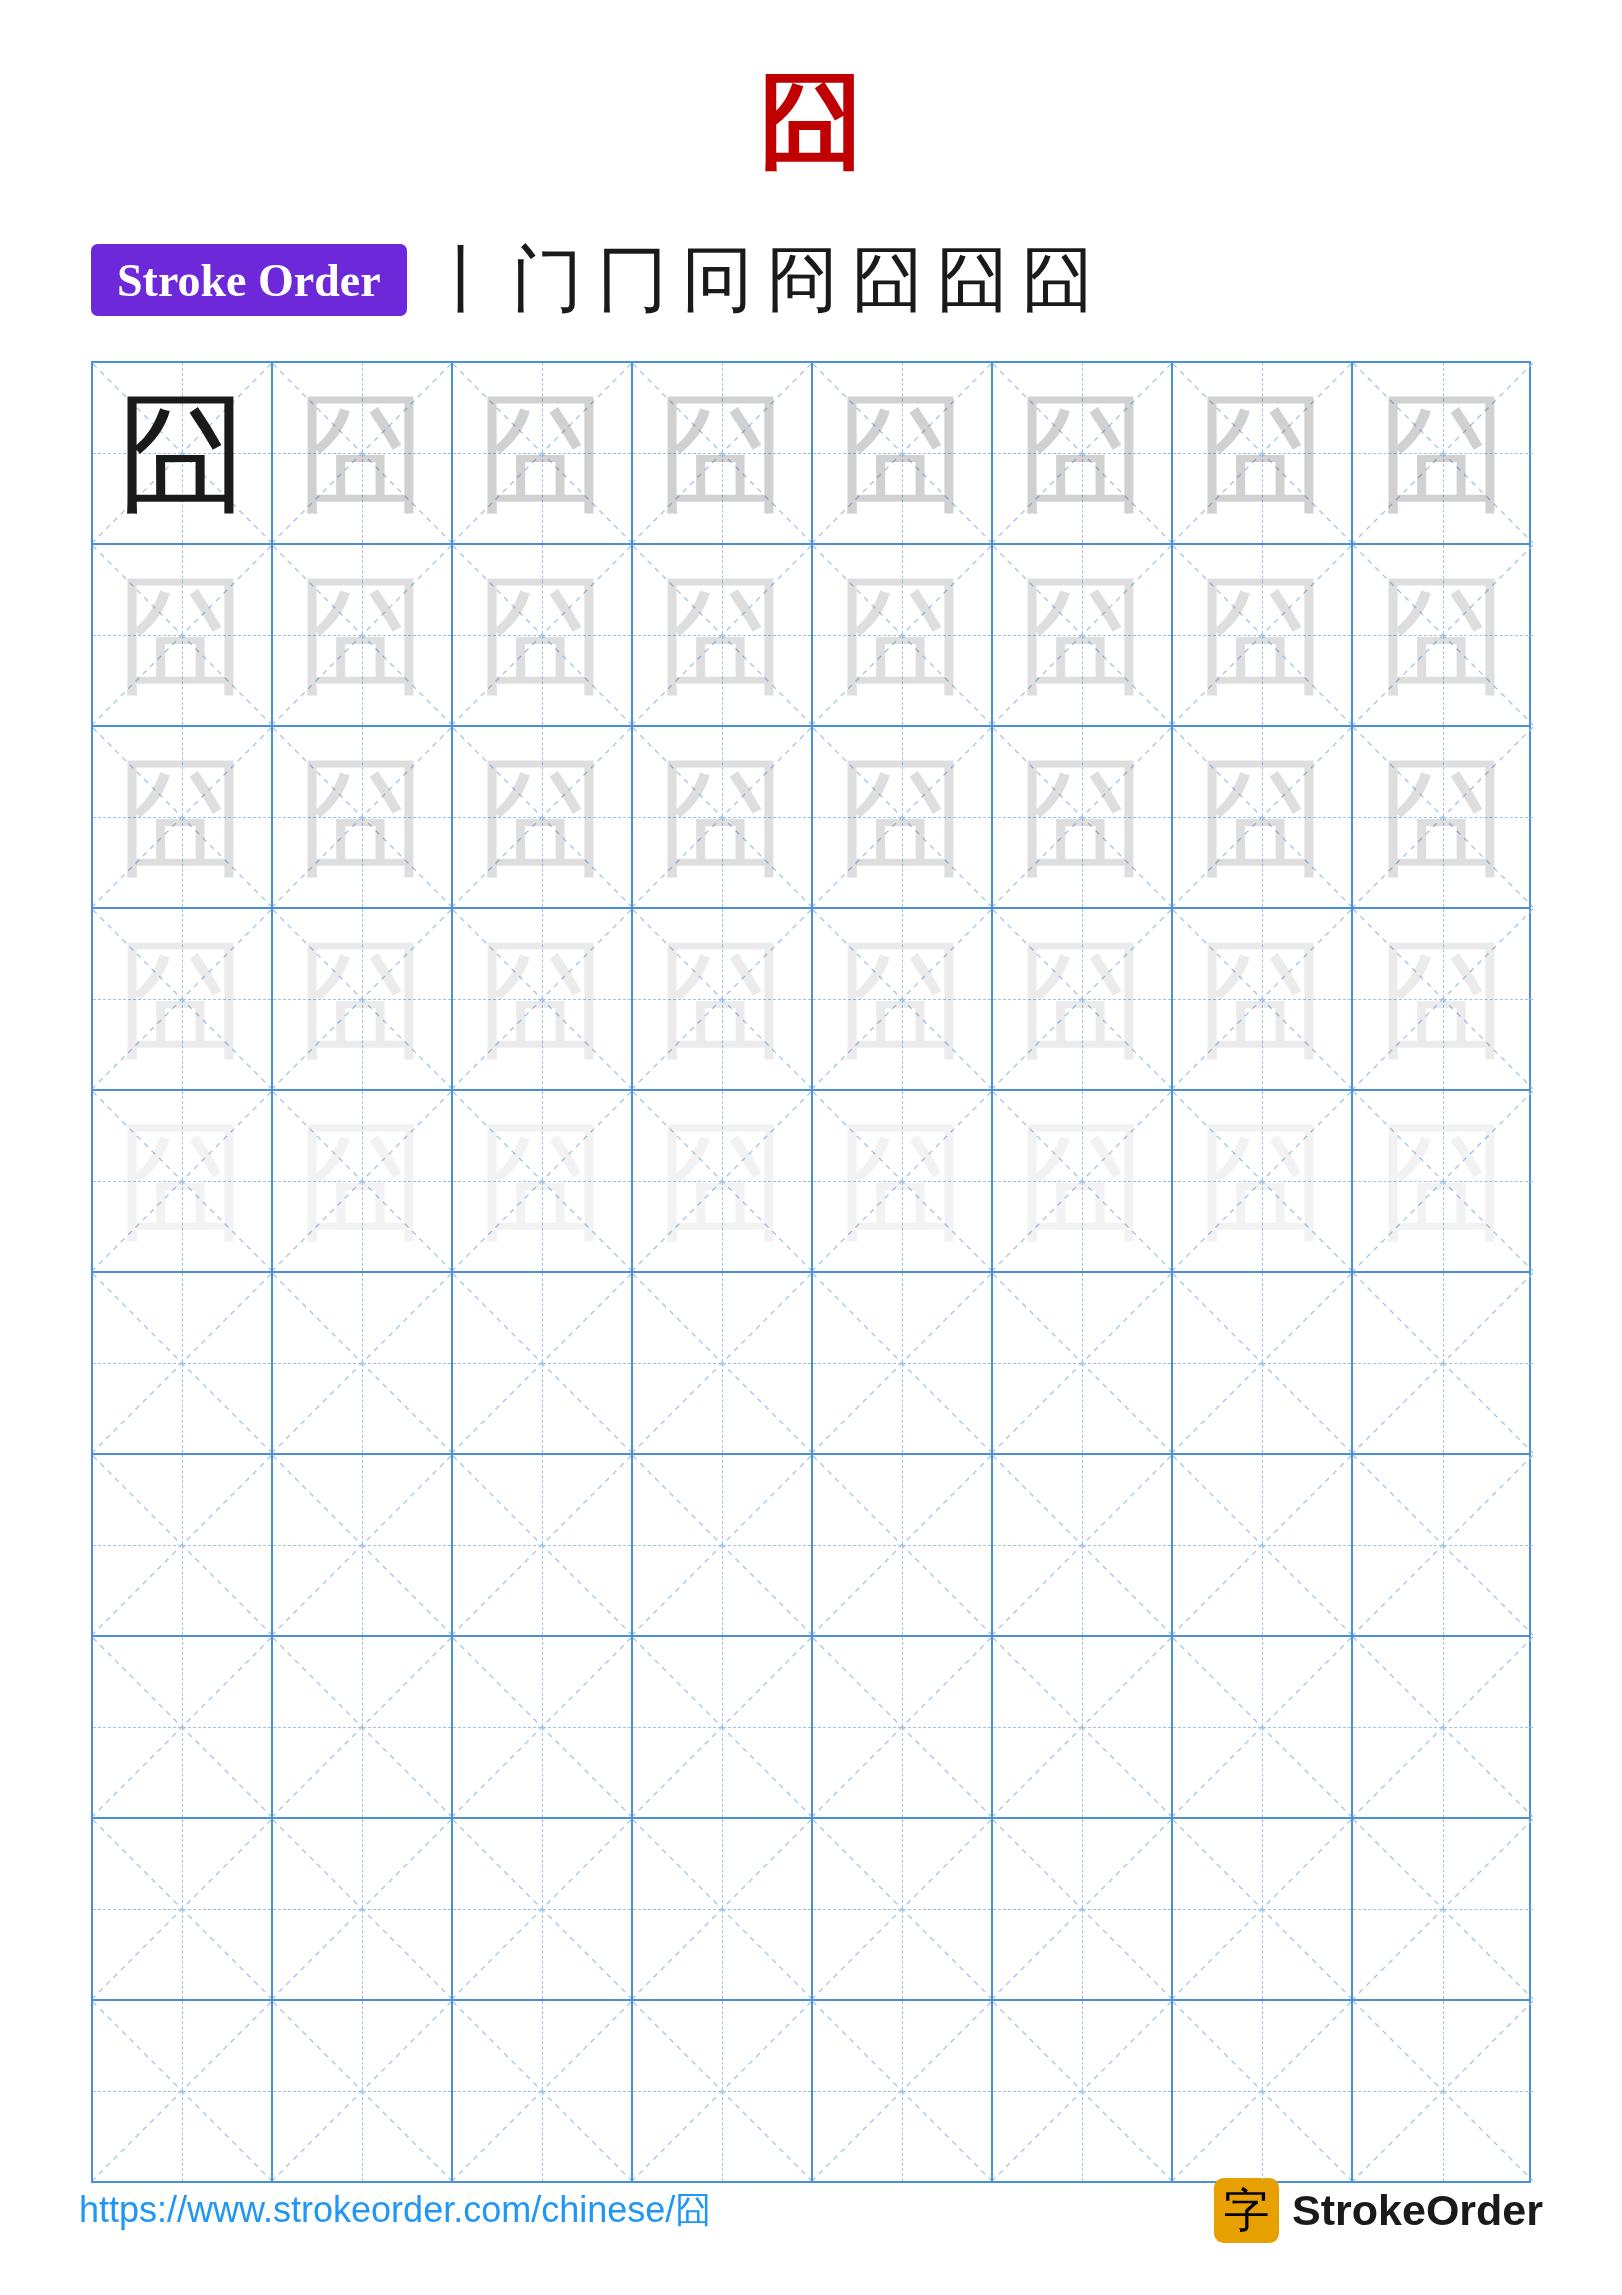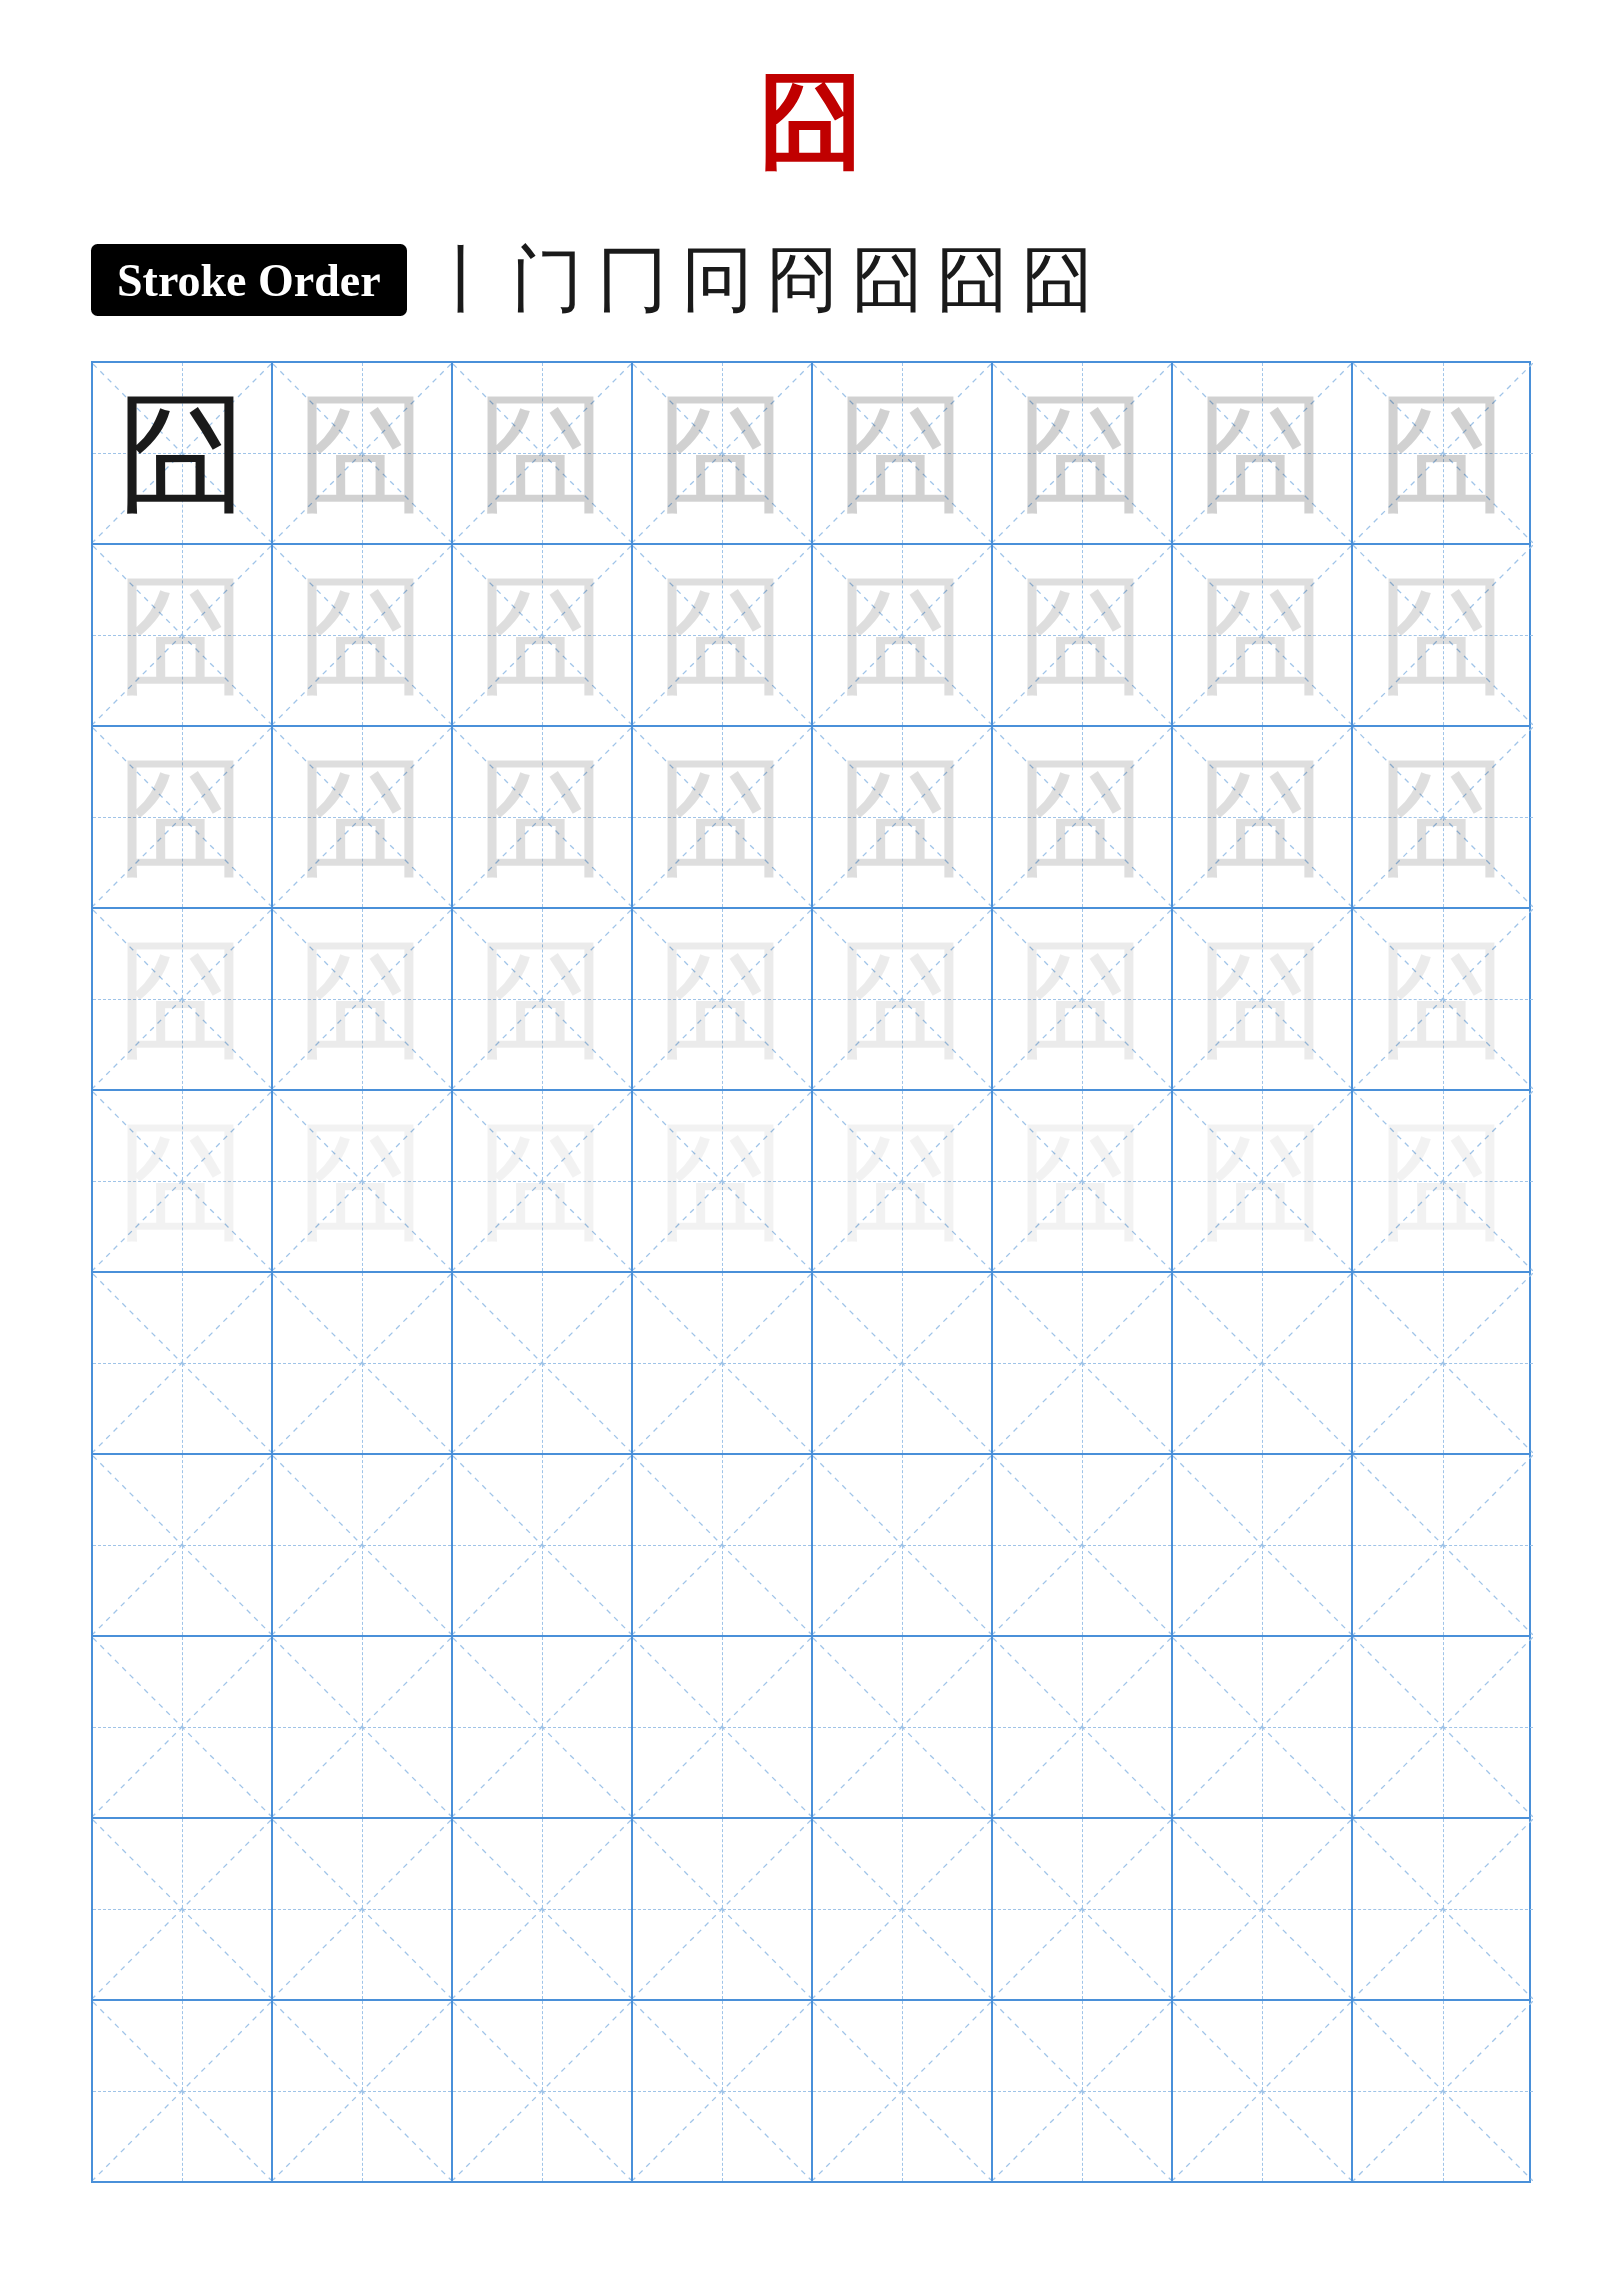--- a/index.html
+++ b/index.html
@@ -37,21 +37,21 @@
 
     .stroke-order-section {
       margin-top: 39px;
       width: 1440px;
       display: flex;
       align-items: center;
       gap: 19.6px;
     }
 
     .stroke-order-badge {
-      background: #000000;
+      background: #6d28d9;
       color: white;
       font-size: 46px;
       padding: 9.8px 26px;
       border-radius: 6.5px;
       font-weight: bold;
       white-space: nowrap;
     }
 
     .stroke-order-chars {
       display: flex;
@@ -775,15 +775,24 @@
       <div class="grid-cell empty-cell">
           <svg class="cell-diag" viewBox="0 0 275 275">
             <line x1="0" y1="0" x2="275" y2="275"></line>
             <line x1="275" y1="0" x2="0" y2="275"></line>
           </svg>
         </div>
     </div>
 
   </div>
 
+  <div class="footer">
+    <span class="footer-url">https://www.strokeorder.com/chinese/囧</span>
+    <div class="footer-brand">
+      <div class="footer-logo">
+        <span>字</span>
+      </div>
+      <span class="footer-brand-text">StrokeOrder</span>
+    </div>
+  </div>
 
 </div>
 
 
 </body></html>

